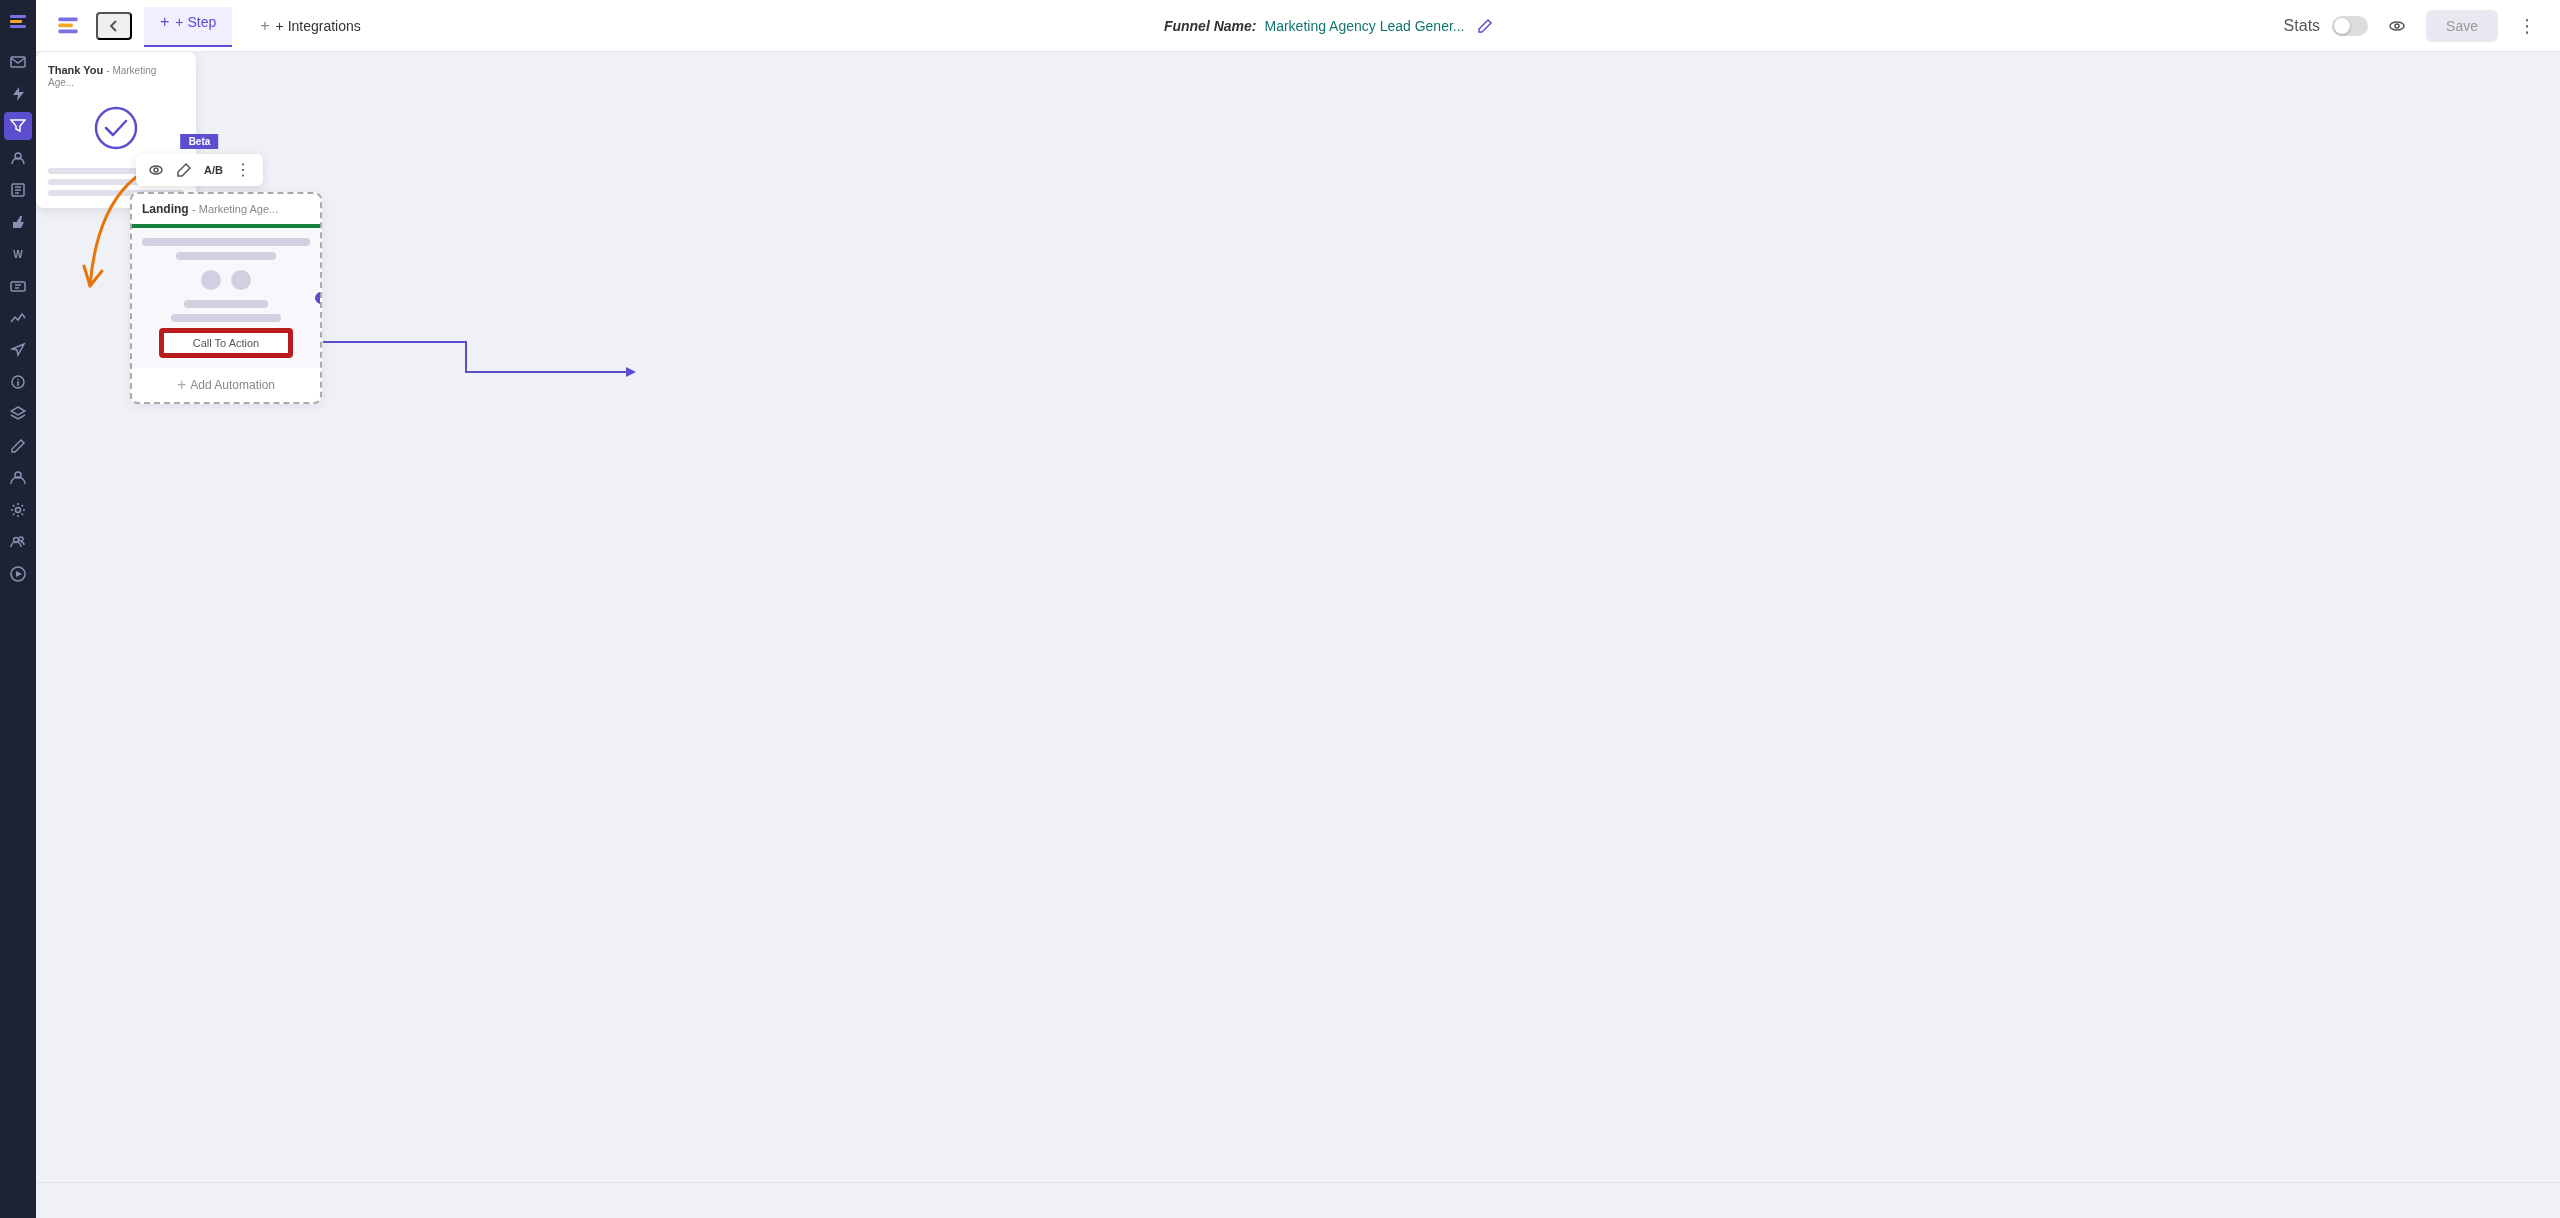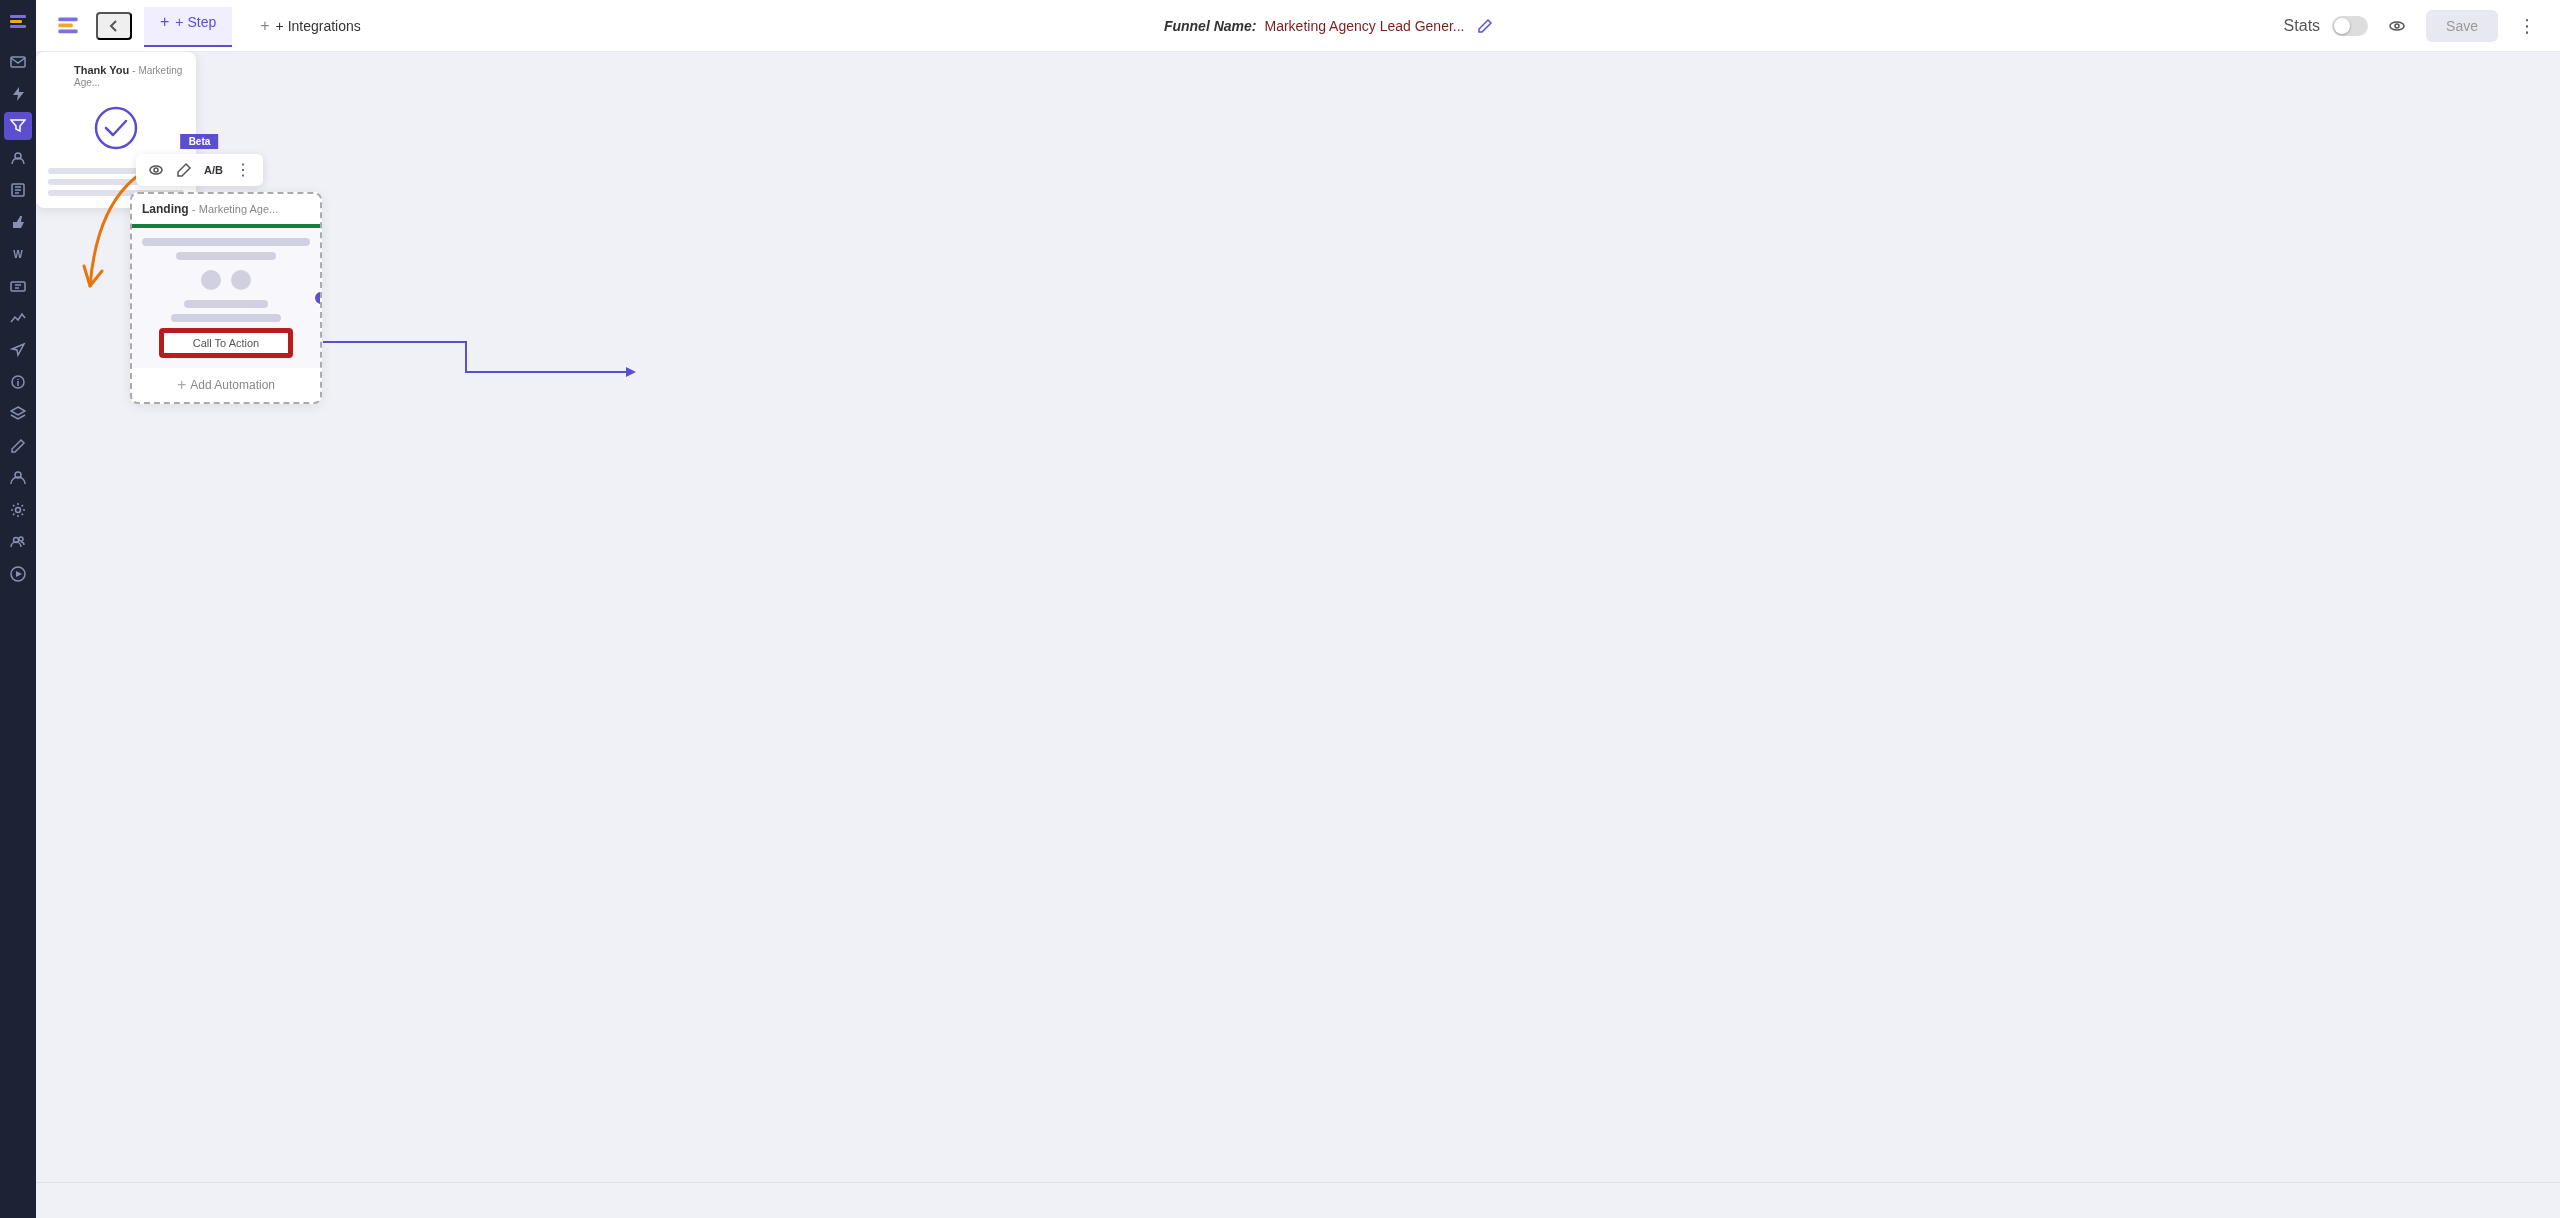--- a/index.html
+++ b/index.html
@@ -108,21 +108,21 @@
       justify-content: center;
       gap: 8px;
       font-size: 14px;
       color: #333;
     }
     .funnel-name-label {
       font-weight: 600;
       font-style: italic;
     }
     .funnel-name-value {
-      color: #7f1d1d;
+      color: #0f766e;
     }
     .edit-icon-btn {
       background: none;
       border: none;
       cursor: pointer;
       color: #5b4fcf;
       display: flex;
       align-items: center;
       padding: 4px;
     }
@@ -342,21 +342,20 @@
       flex-direction: column;
       align-items: center;
       gap: 8px;
     }
     .thankyou-header {
       font-size: 11px;
       font-weight: 600;
       color: #333;
       align-self: flex-start;
       width: 100%;
-      margin-left: 26px;
     }
     .thankyou-header .card-subtitle {
       font-weight: 400;
       color: #888;
       font-size: 10px;
     }
     .check-icon {
       width: 48px;
       height: 48px;
       margin: 8px 0;

